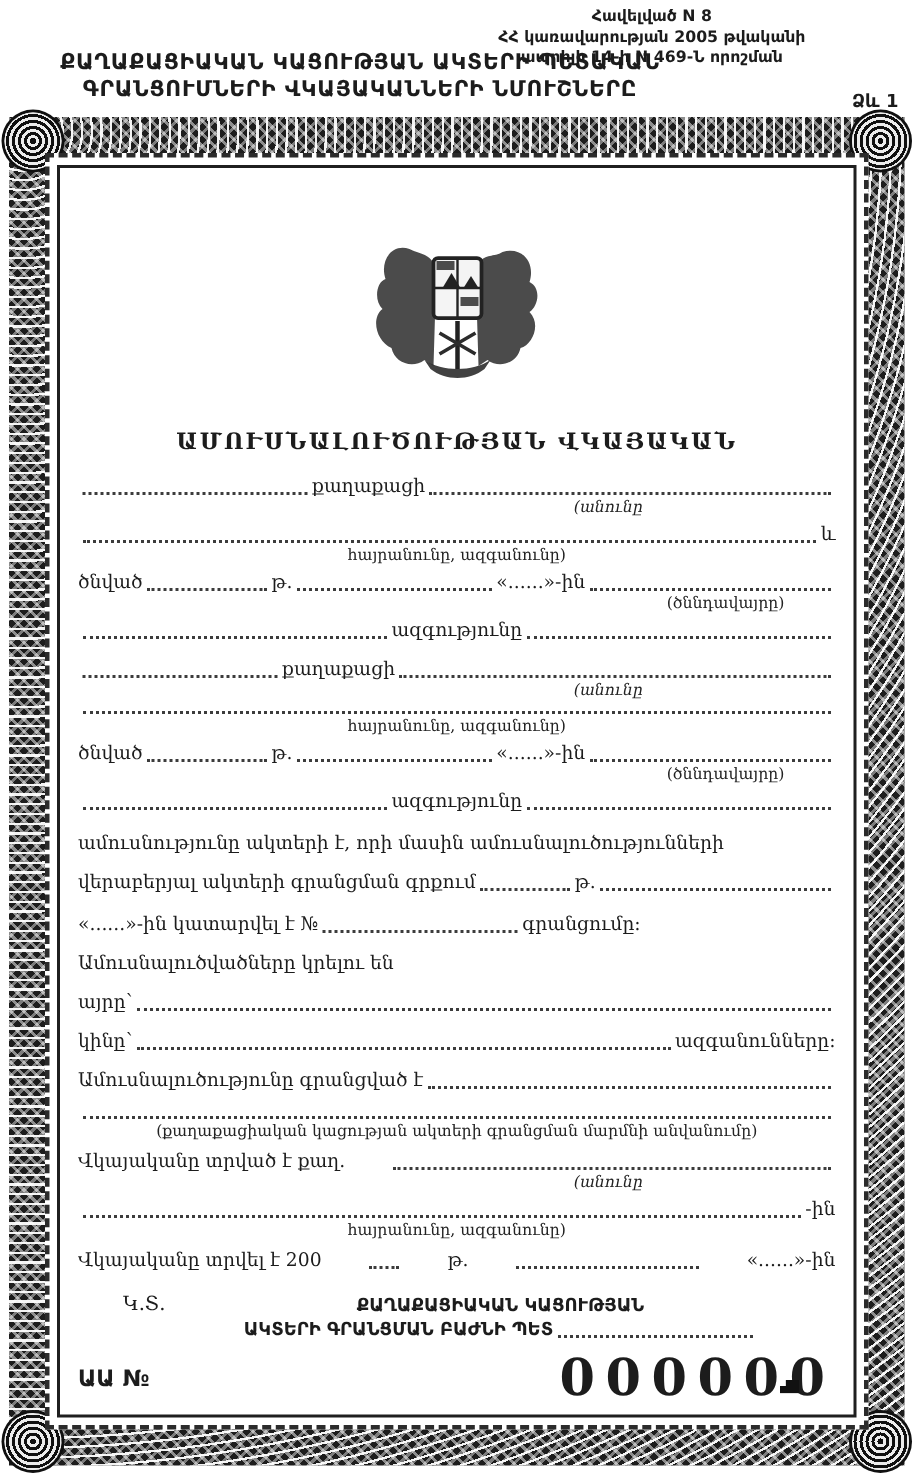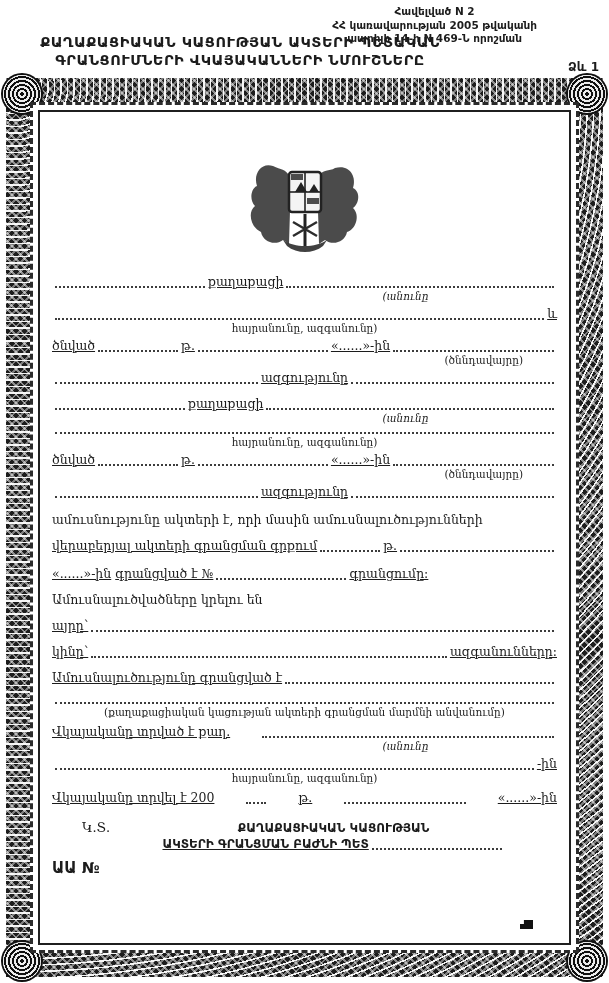--- a/index.html
+++ b/index.html
@@ -47,57 +47,57 @@
   .content{
     position:absolute;left:52px;right:52px;top:118px;bottom:16px;
     font-size:12.5px;line-height:16px;
   }
   .emblem-wrap{margin-top:30px;text-align:center;height:112px;}
   .cert-title{
     margin-top:26px;text-align:center;font-weight:bold;font-size:15px;letter-spacing:1.5px;
     font-family:"DejaVu Serif", serif;
   }
   .row{display:flex;align-items:flex-end;}
-  .lbl{white-space:nowrap;text-decoration:underline;}
+  .lbl{white-space:nowrap;}
   .dots{
     flex:1 1 auto;border-bottom:2px dotted #3c3c3c;height:4px;margin:0 3px 2px 3px;min-width:14px;
   }
   .dots.w20{flex:0 0 20px;} .dots.w60{flex:0 0 60px;} .dots.w80{flex:0 0 80px;} .dots.w130{flex:0 0 130px;} .dots.w150{flex:0 0 150px;}
   .hint{font-size:10.5px;line-height:12px;color:#222;}
   .hint.center{text-align:center;}
   .hint.rcenter{text-align:center;padding-left:40%;font-style:italic;}
   .hint.right{text-align:right;padding-right:34px;}
   .mt14{margin-top:14px;} .mt12{margin-top:12px;} .mt10{margin-top:10px;} .mt6{margin-top:6px;gap:29px;} .mt4{margin-top:4px;}
   
   .footer-row{margin-top:14px;display:flex;align-items:flex-start;}
   .seal{margin-left:30px;font-size:13px;white-space:nowrap;}
   .chief{
     flex:1;text-align:center;font-family:"DejaVu Sans", sans-serif;
     font-weight:bold;font-size:12px;line-height:1.35;
   }
-  .chief-line2{display:flex;justify-content:center;align-items:flex-end;text-decoration:underline;}
+  .chief-line2{display:flex;justify-content:center;align-items:flex-end;}
   .serial-row{
     margin-top:8px;display:flex;justify-content:space-between;align-items:center;gap:16px;
   }
   .series{font-weight:bold;font-size:15px;font-family:"DejaVu Sans", sans-serif;}
   .serial{
     font-family:"DejaVu Serif", serif;font-weight:bold;font-size:34px;letter-spacing:7px;line-height:1;
   }
   .print-mark{
     position:absolute;right:24px;bottom:38px;width:13px;height:9px;background:#111;
     clip-path:polygon(0 45%,30% 45%,30% 0,100% 0,100% 100%,0 100%);
   }
 </style>
 </head>
 <body>
 
 <div class="page">
 
   <div class="annex">
-    <div>Հավելված N 2</div>
+    <div>Հավելված N 8</div>
     <div>ՀՀ կառավարության 2005 թվականի</div>
     <div>ապրիլի 14-ի N 469-Ն որոշման</div>
   </div>
   <div class="doc-title">
     <div>ՔԱՂԱՔԱՑԻԱԿԱՆ ԿԱՑՈՒԹՅԱՆ ԱԿՏԵՐԻ ՊԵՏԱԿԱՆ</div>
     <div>ԳՐԱՆՑՈՒՄՆԵՐԻ ՎԿԱՅԱԿԱՆՆԵՐԻ ՆՄՈՒՇՆԵՐԸ</div>
   </div>
   <div class="form-no">Ձև 1</div>
 
   <div class="frame">
@@ -127,20 +127,21 @@
           <rect x="48" y="26" width="12" height="6" fill="#222" opacity=".8"></rect>
           <rect x="64" y="50" width="12" height="6" fill="#222" opacity=".8"></rect>
 
           <path d="M40 92 C52 100 72 100 84 92 L80 98 C70 106 54 106 44 98 Z" opacity=".9"></path>
           <line x1="62" y1="66" x2="62" y2="98" stroke="#222" stroke-width="3"></line>
           <path d="M50 88 L74 74 M50 74 L74 88" stroke="#2c2c2c" stroke-width="2.4" fill="none"></path>
         </g>
       </svg>
     </div>
 
+    <div class="cert-title">ԱՄՈՒՍՆԱԼՈՒԾՈՒԹՅԱՆ ՎԿԱՅԱԿԱՆ</div>
 
     <div class="row mt14">
       <span class="dots w150"></span>
       <span class="lbl">քաղաքացի</span>
       <span class="dots"></span>
     </div>
     <div class="hint rcenter">(անունը</div>
 
     <div class="row mt4">
       <span class="dots"></span>
@@ -194,21 +195,21 @@
 
     <div class="mt12">ամուսնությունը ակտերի է, որի մասին ամուսնալուծությունների</div>
     <div class="row mt10">
       <span class="lbl">վերաբերյալ ակտերի գրանցման գրքում</span>
       <span class="dots w60"></span>
       <span class="lbl">թ.</span>
       <span class="dots"></span>
     </div>
     <div class="row mt12">
       <span class="lbl">«......»-ին</span>&nbsp;
-      <span class="lbl">գրանցված է №</span>
+      <span class="lbl">կատարվել է №</span>
       <span class="dots w130"></span>
       <span class="lbl">գրանցումը:</span>
       <span style="flex:1"></span>
     </div>
 
     <div class="mt10">Ամուսնալուծվածները կրելու են</div>
     <div class="row mt10">
       <span class="lbl">այրը՝</span>
       <span class="dots"></span>
     </div>
@@ -253,17 +254,18 @@
         <div>ՔԱՂԱՔԱՑԻԱԿԱՆ ԿԱՑՈՒԹՅԱՆ</div>
         <div class="chief-line2">
           <span>ԱԿՏԵՐԻ ԳՐԱՆՑՄԱՆ ԲԱԺՆԻ ՊԵՏ</span>
           <span class="dots w130"></span>
         </div>
       </div>
     </div>
 
     <div class="serial-row">
       <span class="series">ԱԱ №</span>
+      <span class="serial">000000</span>
     </div>
 
     <div class="print-mark"></div>
   </div>
 </div>
 
 </body></html>

